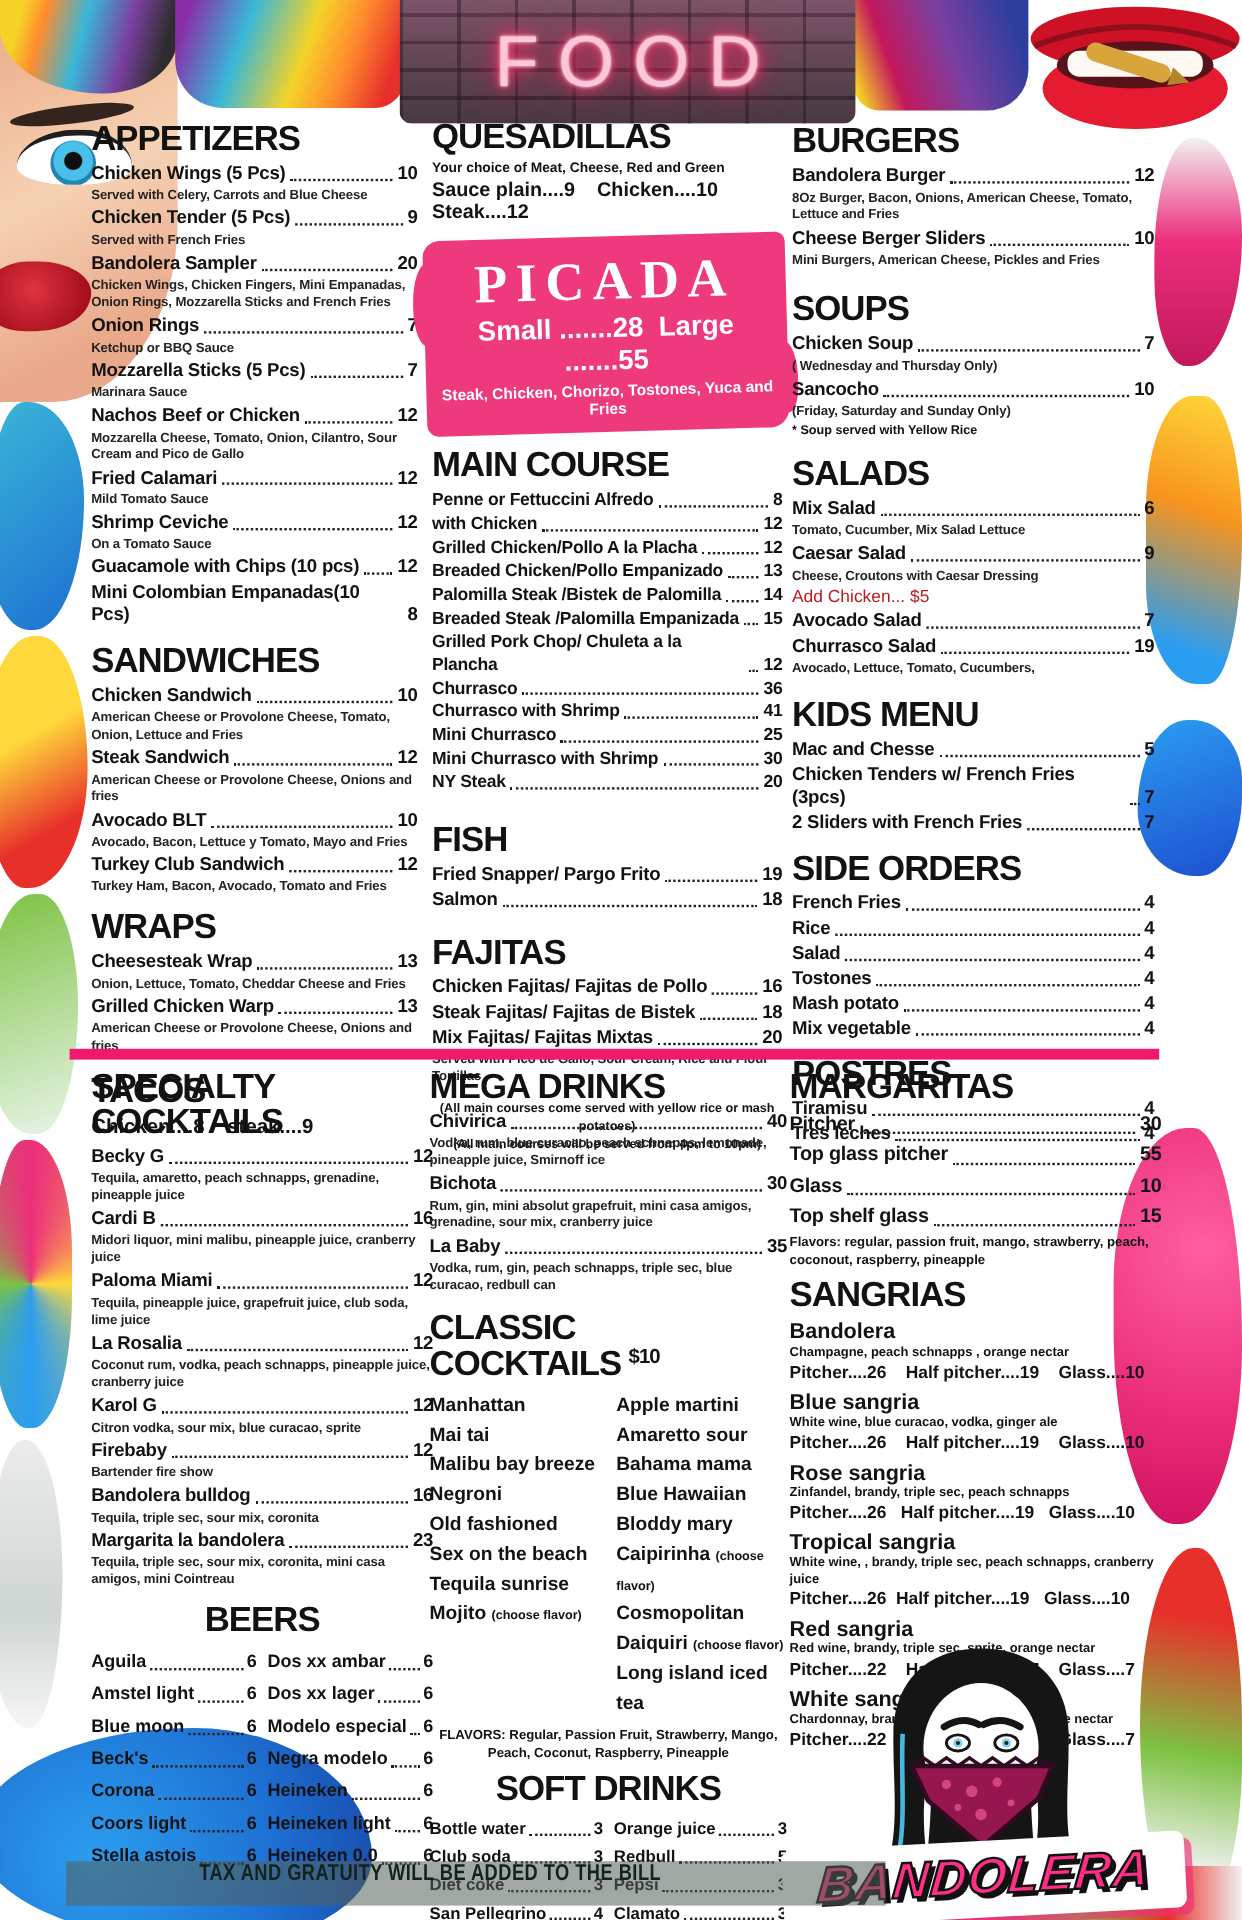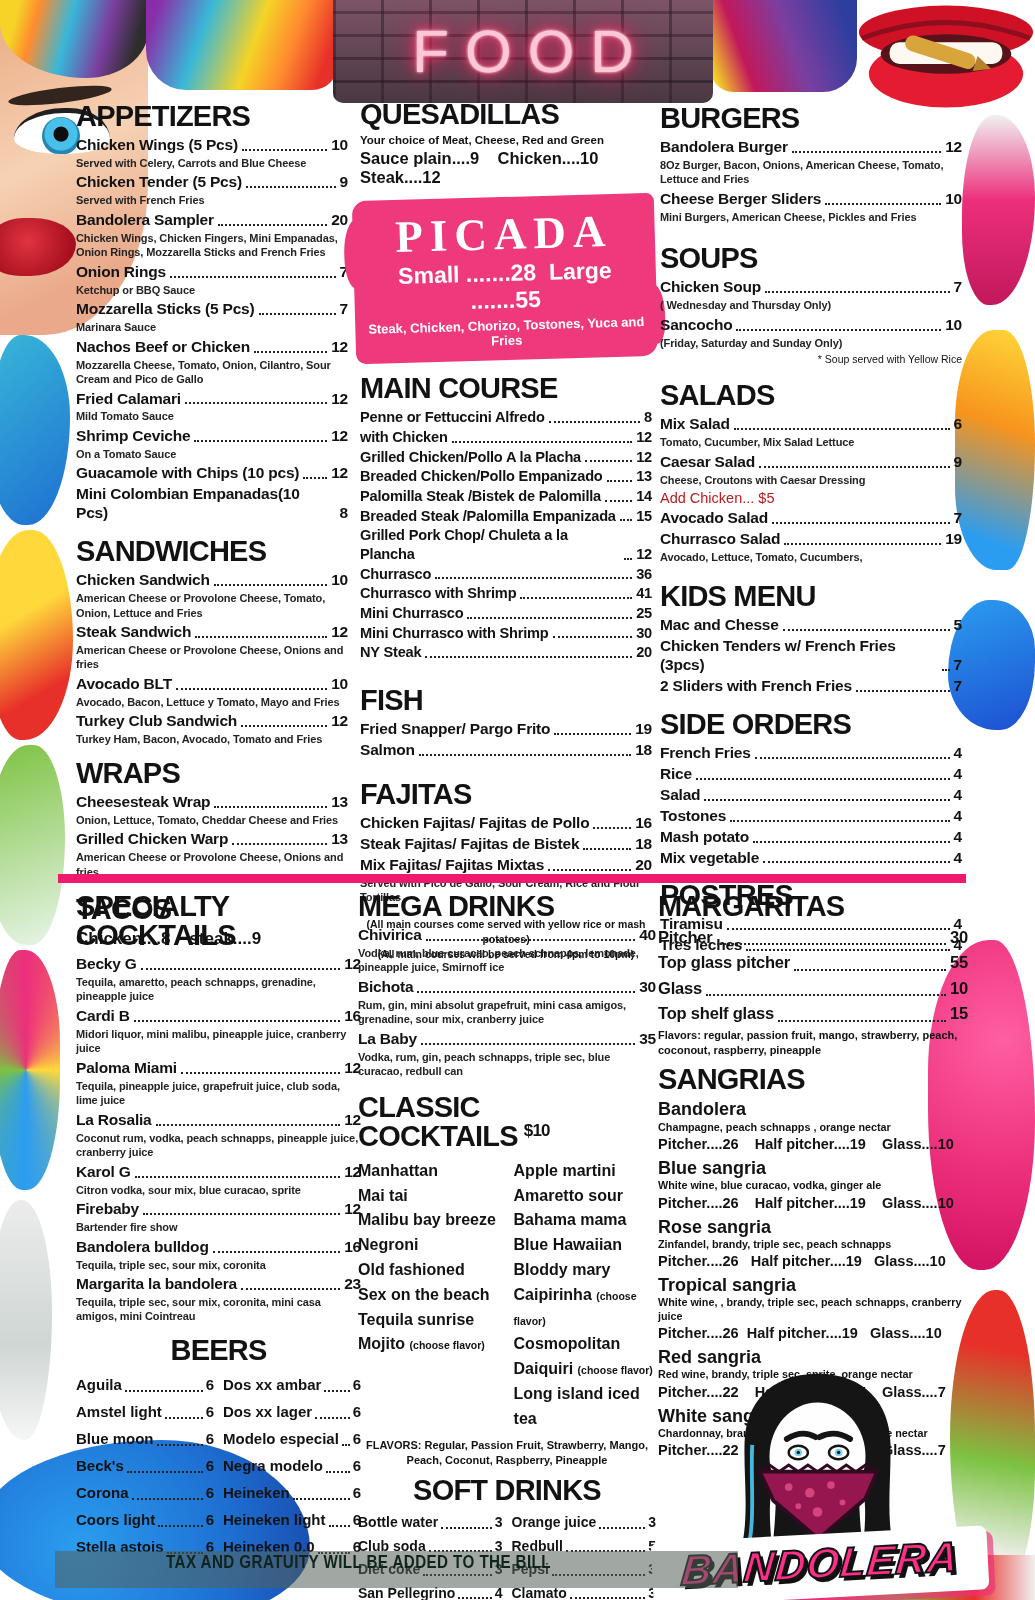--- a/index.html
+++ b/index.html
@@ -105,21 +105,21 @@
     color:#fff; text-align:center; }
   .picada:before { content:""; position:absolute; left:-9px; top:18px; width:26px; height:70px;
     background:#ee3a7d; border-radius:50% 40% 55% 45%; }
   .picada:after { content:""; position:absolute; right:-8px; bottom:12px; width:22px; height:60px;
     background:#ee3a7d; border-radius:45% 55% 40% 60%; }
   .picada-title { font-family:"Liberation Serif", serif; font-weight:700; font-size:45px; letter-spacing:7px; line-height:1.05; }
   .picada-sizes { font-size:23px; font-weight:700; margin-top:2px; }
   .picada-desc { font-size:13px; font-weight:700; margin-top:4px; }
 
   .tacos-line { font-size:17px; font-weight:700; }
-  .sec-note { font-size:10.5px; font-weight:400; text-align:right; margin-top:3px; }
+  .sec-note { font-size:10.5px; font-weight:700; text-align:left; margin-top:3px; }
   .fajitas-notes { font-size:10.5px; font-weight:700; text-align:center; margin-top:12px; line-height:1.45; }
 
   .cc-grid { display:grid; grid-template-columns:1.05fr 1fr; column-gap:6px; margin-top:8px; }
   .cc { font-size:16px; font-weight:700; line-height:1.55; }
   .cc-note { font-size:10.5px; font-weight:700; }
   .flavors { font-size:11px; font-weight:700; text-align:center; margin-top:6px; line-height:1.4; }
   .flavors-left { font-size:11px; font-weight:700; line-height:1.35; margin-top:2px; }
 
   .two-col { display:grid; grid-template-columns:1fr 1fr; column-gap:9px; margin-top:6px; }
   .bi { display:flex; align-items:flex-end; font-size:15px; font-weight:700; line-height:1.8; }

